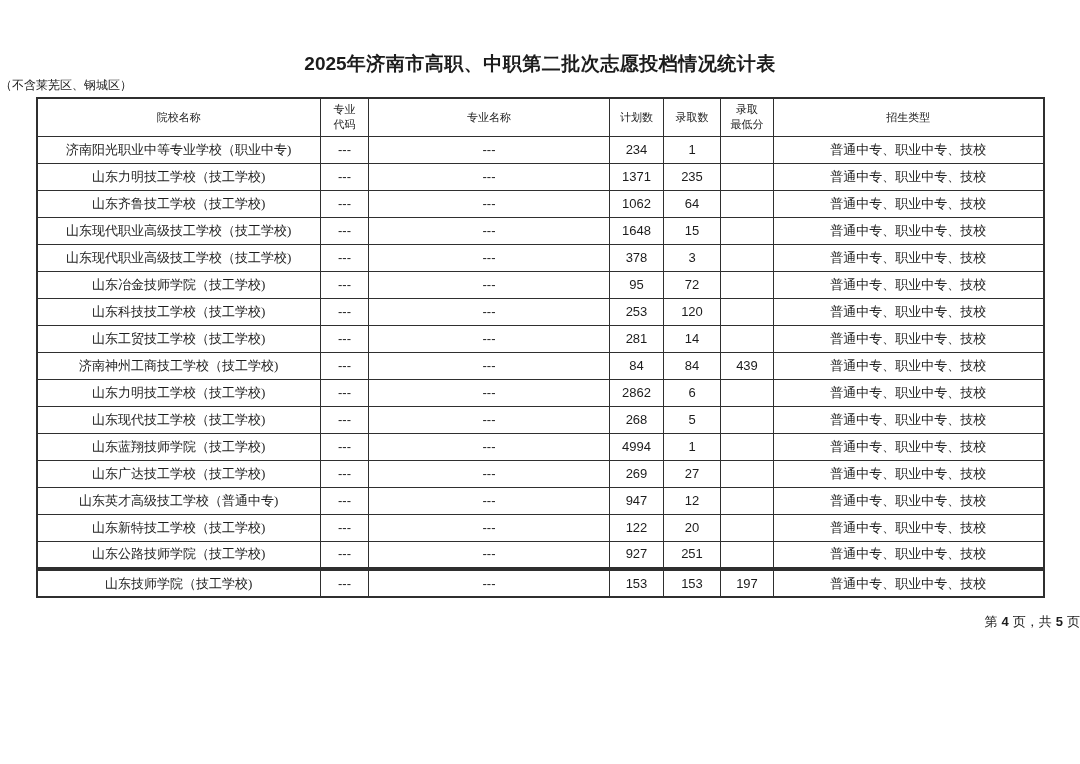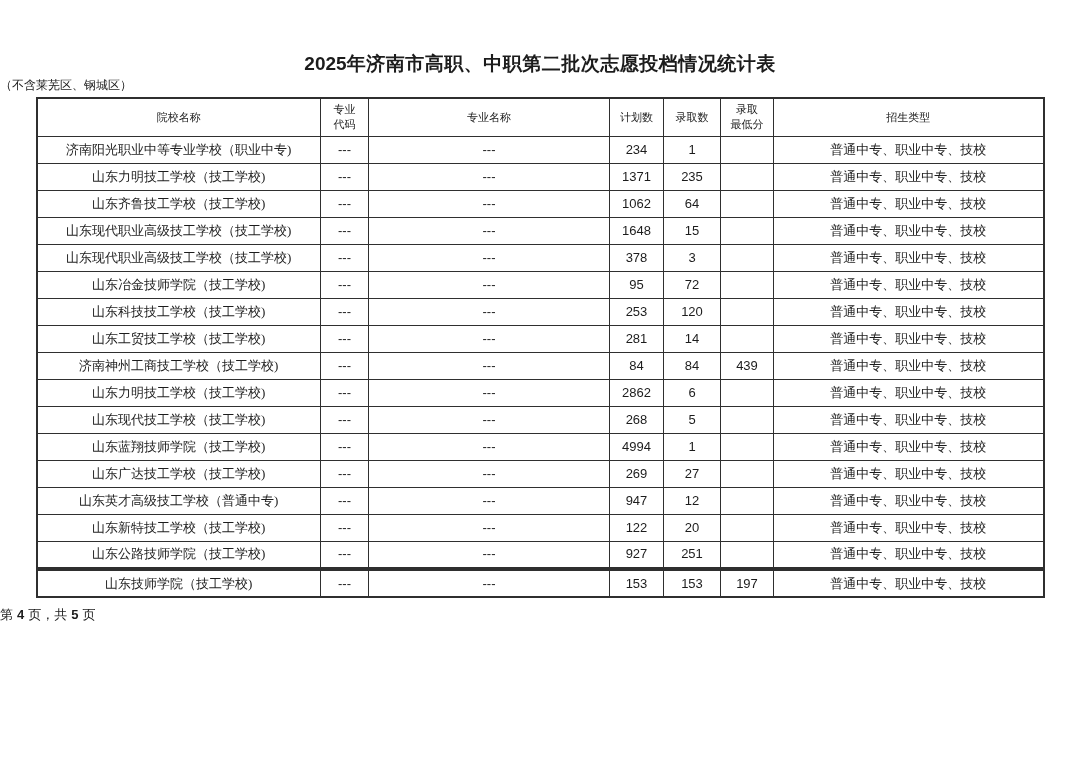--- a/index.html
+++ b/index.html
@@ -59,22 +59,22 @@
   .stats td {
     height: 27px;
     font-size: 13px;
     line-height: 16px;
   }
   .stats td.num {
     font-family: "Liberation Sans", sans-serif;
     font-size: 13px;
   }
   .page-footer {
-    margin-top: 8px;
-    text-align: left;
+    margin-top: 15px;
+    text-align: right;
     font-size: 13px;
     line-height: 17px;
   }
   .page-footer .num {
     font-family: "Liberation Sans", sans-serif;
     font-weight: 700;
     margin: 0 4px;
   }
 </style>
 </head>

